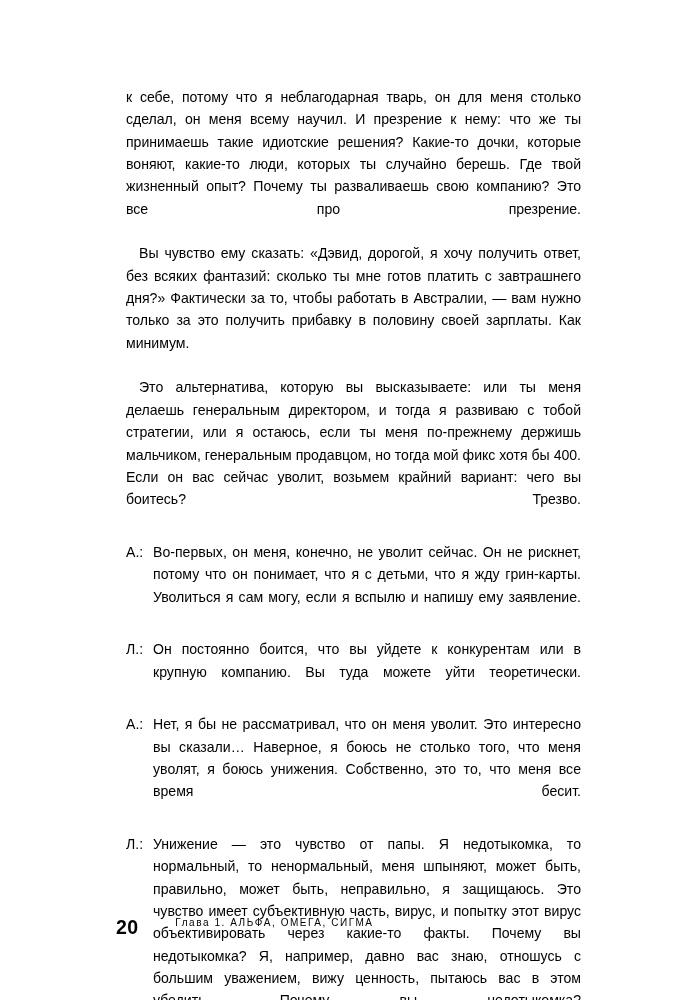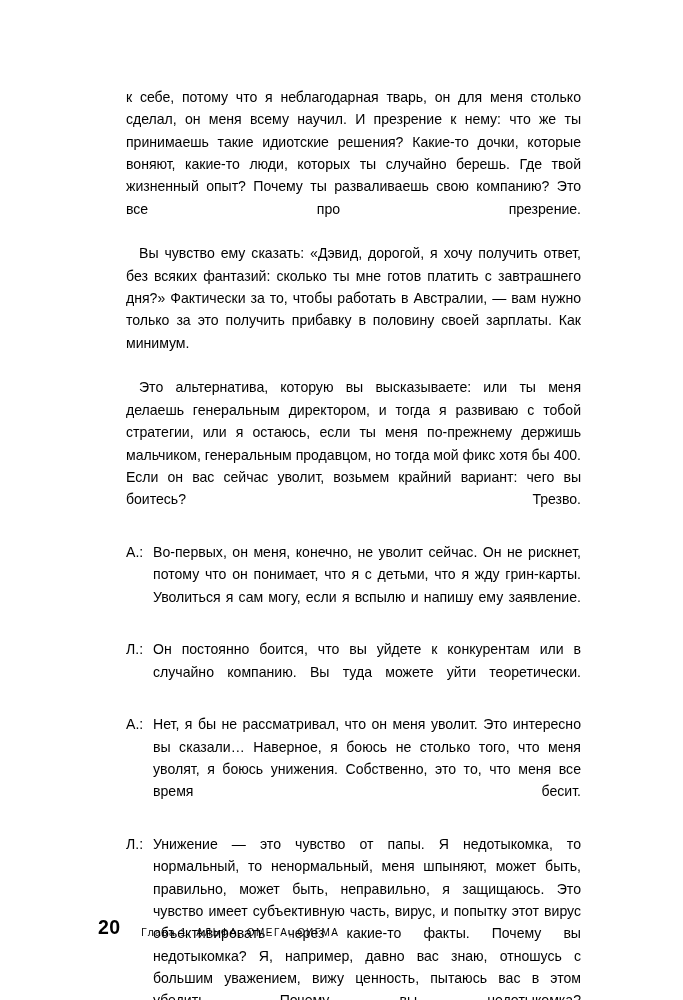--- a/index.html
+++ b/index.html
@@ -74,25 +74,26 @@
   }
   
   .para:after, .dialogue .speech:after {
     content: "";
     display: inline-block;
     width: 100%;
   }
 
   #footer {
     position: absolute;
-    left: 98px;
+    left: 116px;
     top: 918px;
     width: 480px;
     display: flex;
-    align-items: flex-end;
+    align-items: flex-start;
+    gap: 16px;
   }
   #footer .page-number {
     font-size: 19.5px;
     font-weight: bold;
     line-height: 1;
     letter-spacing: 0.3px;
     margin-right: 21px;
   }
   #footer .chapter-title {
     font-size: 10px;
@@ -115,21 +116,21 @@
 
     <p class="para indented">Это альтернатива, которую вы высказываете: или ты меня делаешь генеральным директором, и тогда я развиваю с тобой стратегии, или я остаюсь, если ты меня по-прежнему держишь мальчиком, генеральным продавцом, но тогда мой фикс хотя бы 400. Если он вас сейчас уволит, возьмем крайний вариант: чего вы боитесь? Трезво.</p>
 
     <div class="dialogue">
       <span class="speaker">А.:</span>
       <span class="speech">Во-первых, он меня, конечно, не уволит сейчас. Он не рискнет, потому что он понимает, что я с детьми, что я жду грин-карты. Уволиться я сам могу, если я вспылю и напишу ему заявление.</span>
     </div>
 
     <div class="dialogue">
       <span class="speaker">Л.:</span>
-      <span class="speech">Он постоянно боится, что вы уйдете к конкурентам или в случайно компанию. Вы туда можете уйти теоретически.</span>
+      <span class="speech">Он постоянно боится, что вы уйдете к конкурентам или в крупную компанию. Вы туда можете уйти теоретически.</span>
     </div>
 
     <div class="dialogue">
       <span class="speaker">А.:</span>
       <span class="speech">Нет, я бы не рассматривал, что он меня уволит. Это интересно вы сказали… Наверное, я боюсь не столько того, что меня уволят, я боюсь унижения. Собственно, это то, что меня все время бесит.</span>
     </div>
 
     <div class="dialogue">
       <span class="speaker">Л.:</span>
       <span class="speech">Унижение — это чувство от папы. Я недотыкомка, то нормальный, то ненормальный, меня шпыняют, может быть, правильно, может быть, неправильно, я защищаюсь. Это чувство имеет субъективную часть, вирус, и попытку этот вирус объективировать через какие-то факты. Почему вы недотыкомка? Я, например, давно вас знаю, отношусь с большим уважением, вижу ценность, пытаюсь вас в этом убедить. Почему вы недотыкомка?</span>

